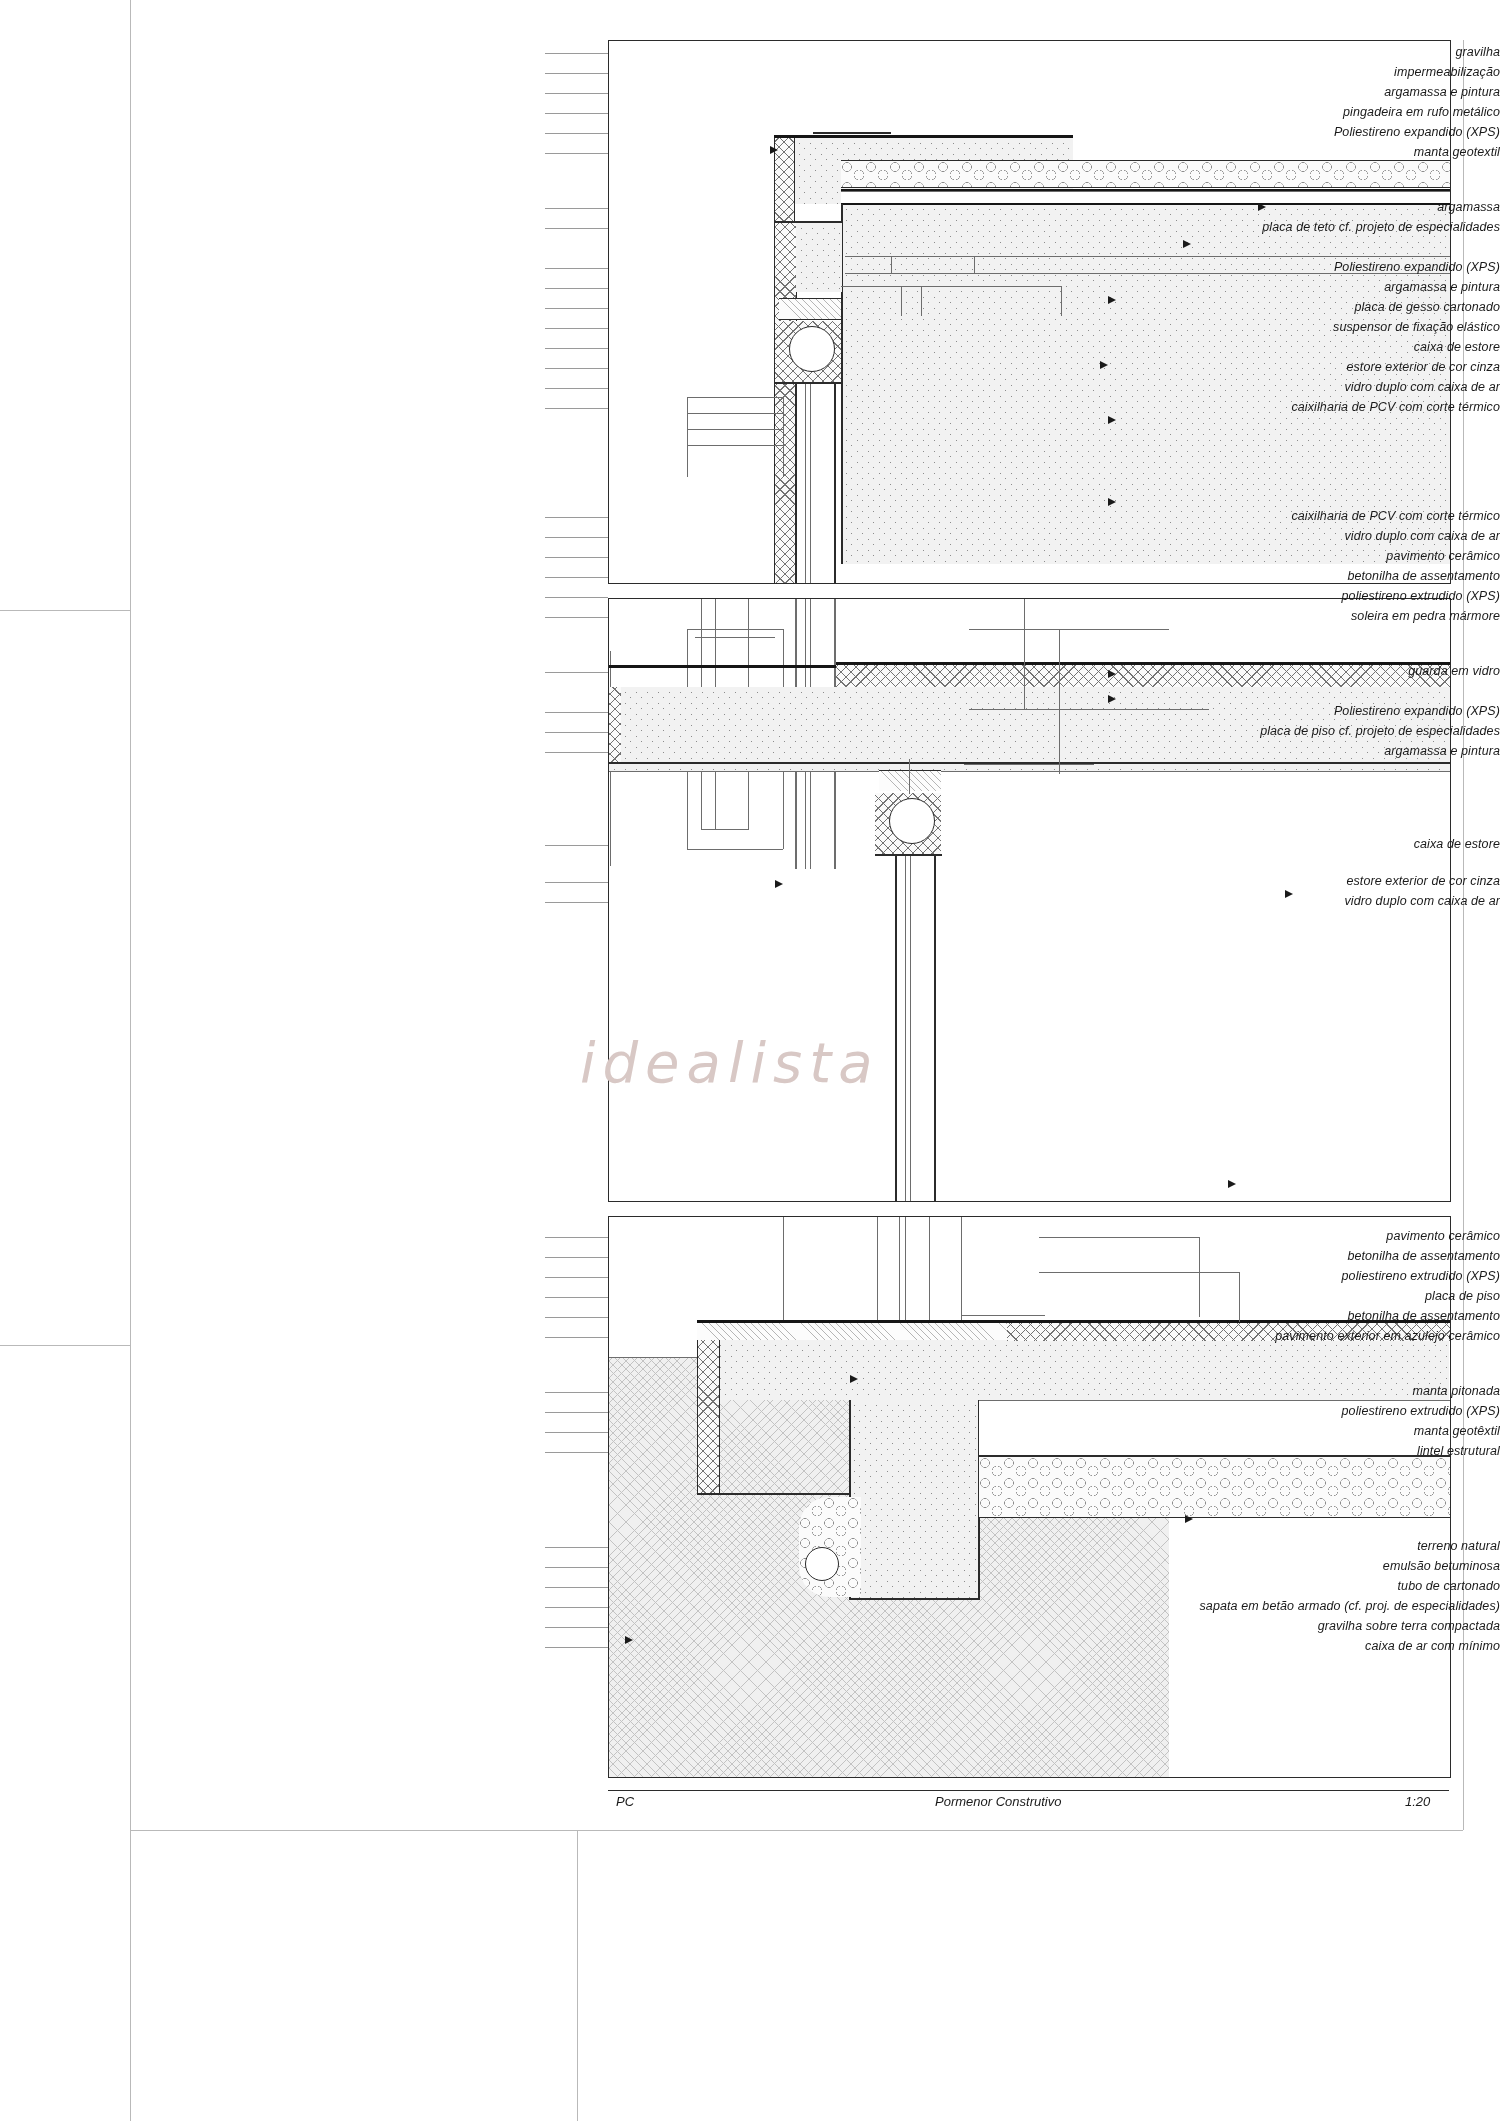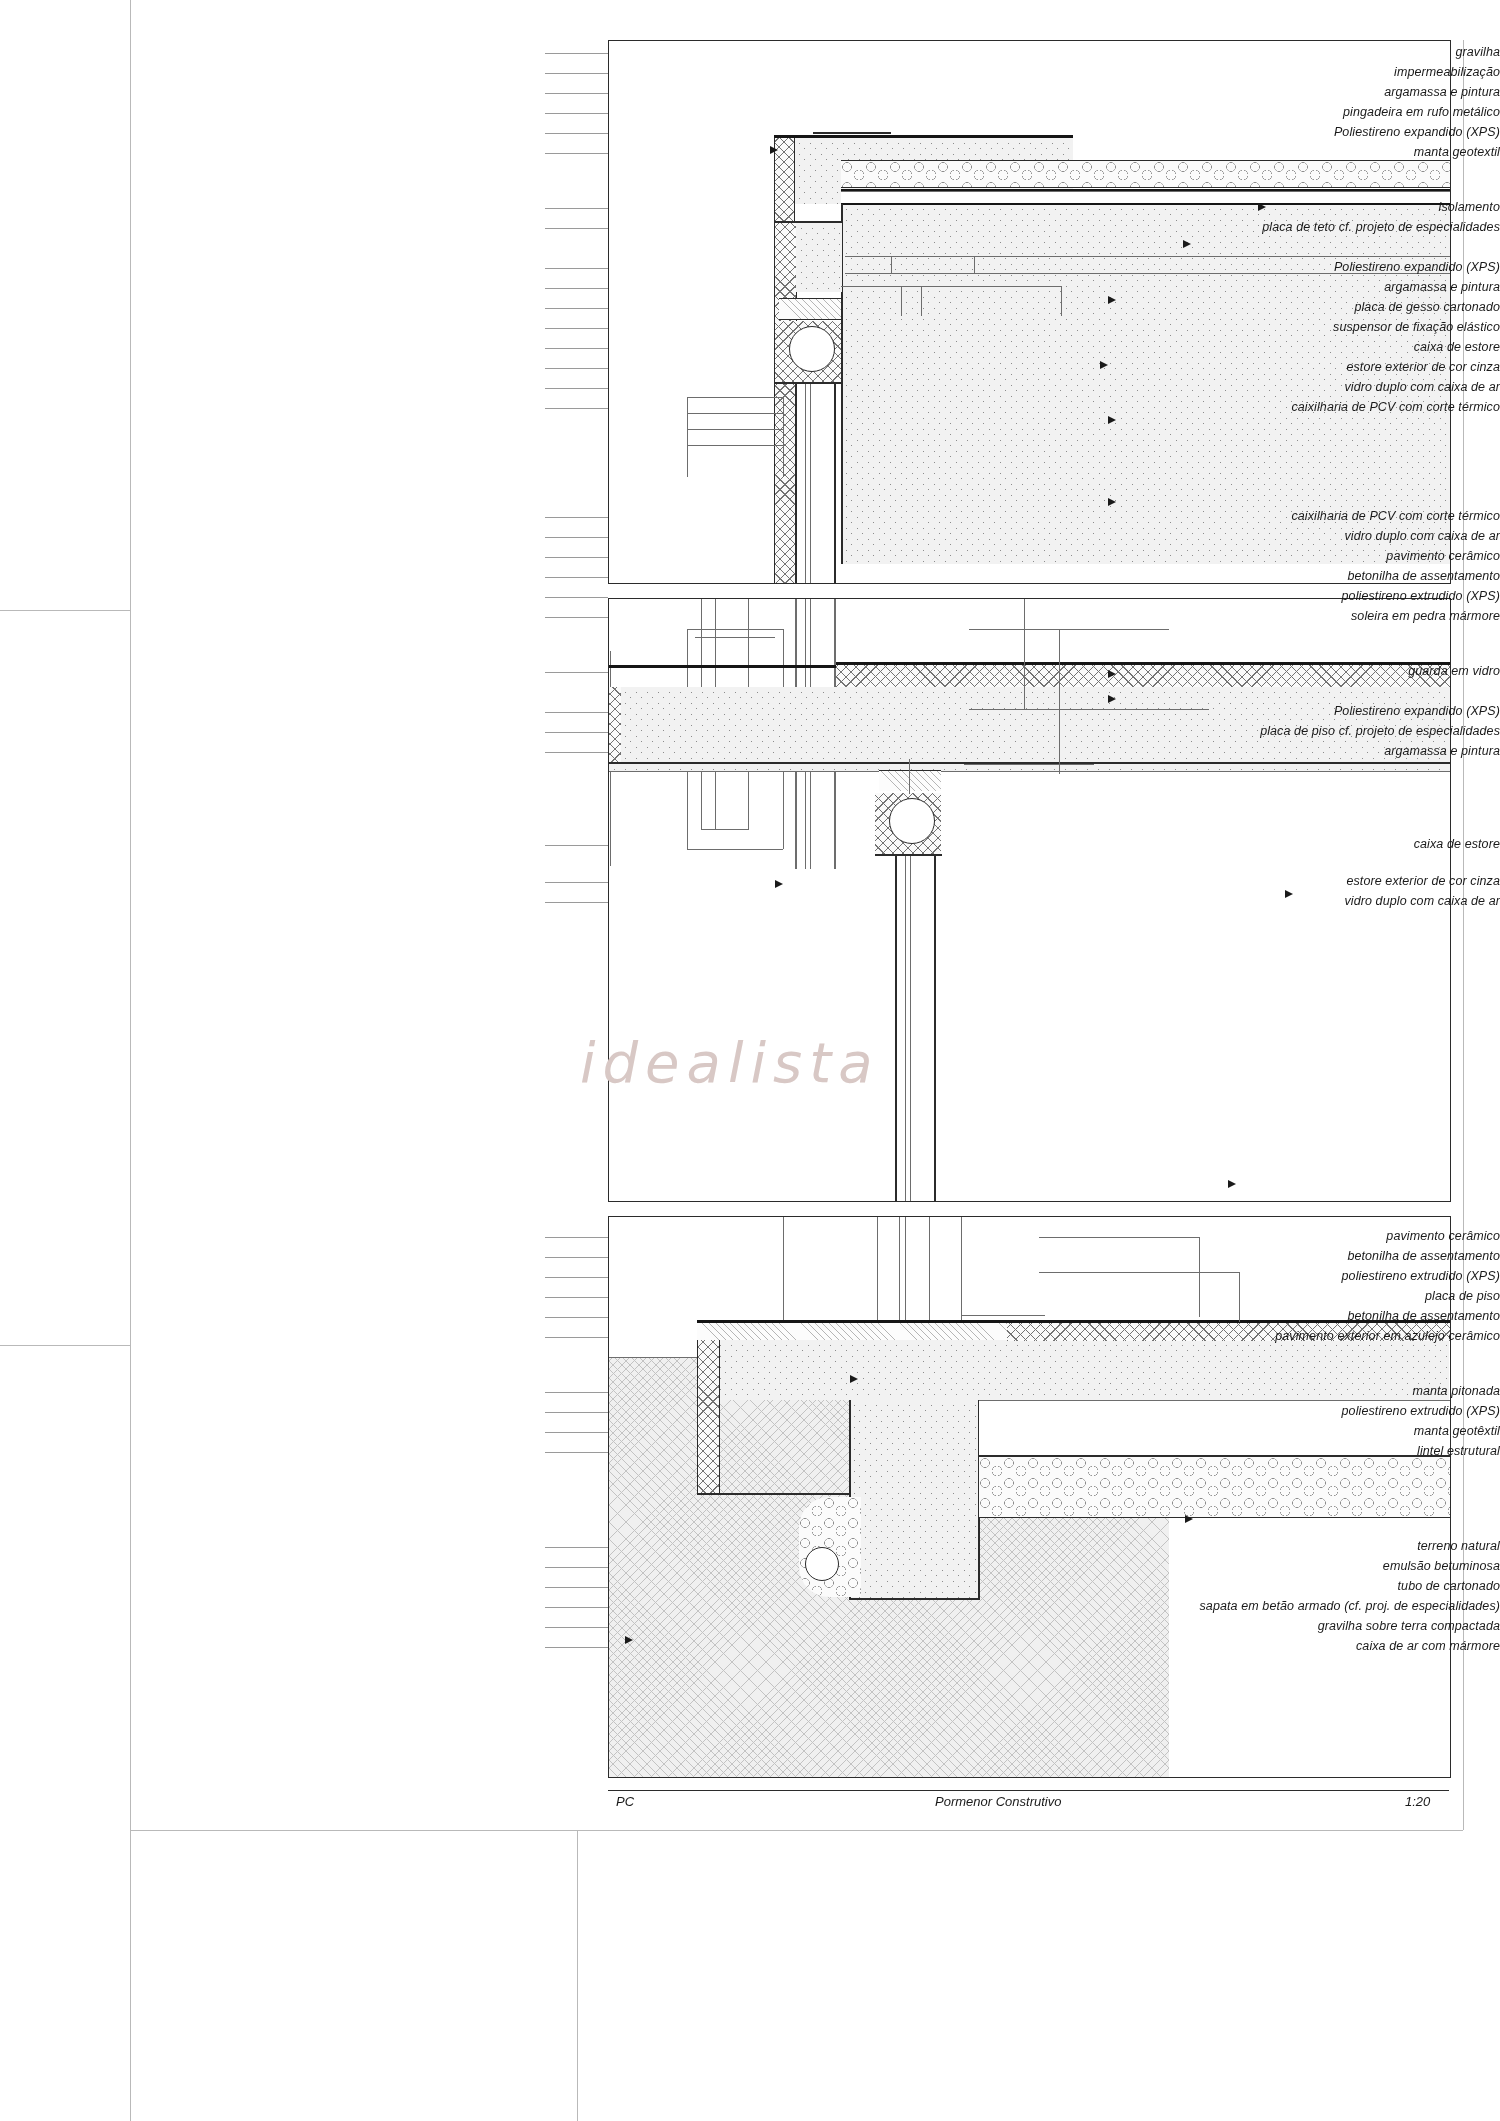--- a/index.html
+++ b/index.html
@@ -367,21 +367,21 @@
   <div class="leader" style="left:545px; top:73px; width:63px;"></div>
   <div class="label" style="top:86px; width:540px;">argamassa e pintura</div>
   <div class="leader" style="left:545px; top:93px; width:63px;"></div>
   <div class="label" style="top:106px; width:540px;">pingadeira em rufo metálico</div>
   <div class="leader" style="left:545px; top:113px; width:63px;"></div>
   <div class="label" style="top:126px; width:540px;">Poliestireno expandido (XPS)</div>
   <div class="leader" style="left:545px; top:133px; width:63px;"></div>
   <div class="label" style="top:146px; width:540px;">manta geotextil</div>
   <div class="leader" style="left:545px; top:153px; width:63px;"></div>
 
-  <div class="label" style="top:201px; width:540px;">isolamento</div>
+  <div class="label" style="top:201px; width:540px;">argamassa</div>
   <div class="leader" style="left:545px; top:208px; width:63px;"></div>
   <div class="label" style="top:221px; width:540px;">placa de teto cf. projeto de especialidades</div>
   <div class="leader" style="left:545px; top:228px; width:63px;"></div>
 
   <div class="label" style="top:261px; width:540px;">Poliestireno expandido (XPS)</div>
   <div class="leader" style="left:545px; top:268px; width:63px;"></div>
   <div class="label" style="top:281px; width:540px;">argamassa e pintura</div>
   <div class="leader" style="left:545px; top:288px; width:63px;"></div>
   <div class="label" style="top:301px; width:540px;">placa de gesso cartonado</div>
   <div class="leader" style="left:545px; top:308px; width:63px;"></div>
@@ -452,21 +452,21 @@
   <div class="label" style="top:1540px; width:540px;">terreno natural</div>
   <div class="leader" style="left:545px; top:1547px; width:63px;"></div>
   <div class="label" style="top:1560px; width:540px;">emulsão betuminosa</div>
   <div class="leader" style="left:545px; top:1567px; width:63px;"></div>
   <div class="label" style="top:1580px; width:540px;">tubo de cartonado</div>
   <div class="leader" style="left:545px; top:1587px; width:63px;"></div>
   <div class="label" style="top:1600px; width:540px;">sapata em betão armado (cf. proj. de especialidades)</div>
   <div class="leader" style="left:545px; top:1607px; width:63px;"></div>
   <div class="label" style="top:1620px; width:540px;">gravilha sobre terra compactada</div>
   <div class="leader" style="left:545px; top:1627px; width:63px;"></div>
-  <div class="label" style="top:1640px; width:540px;">caixa de ar com mármore</div>
+  <div class="label" style="top:1640px; width:540px;">caixa de ar com mínimo</div>
   <div class="leader" style="left:545px; top:1647px; width:63px;"></div>
 
   <div class="arrow" style="left:770px; top:146px;"></div>
   <div class="arrow" style="left:1258px; top:203px;"></div>
   <div class="arrow" style="left:1183px; top:240px;"></div>
   <div class="arrow" style="left:1108px; top:296px;"></div>
   <div class="arrow" style="left:1100px; top:361px;"></div>
   <div class="arrow" style="left:1108px; top:416px;"></div>
   <div class="arrow" style="left:1108px; top:498px;"></div>
   <div class="arrow" style="left:1108px; top:670px;"></div>

